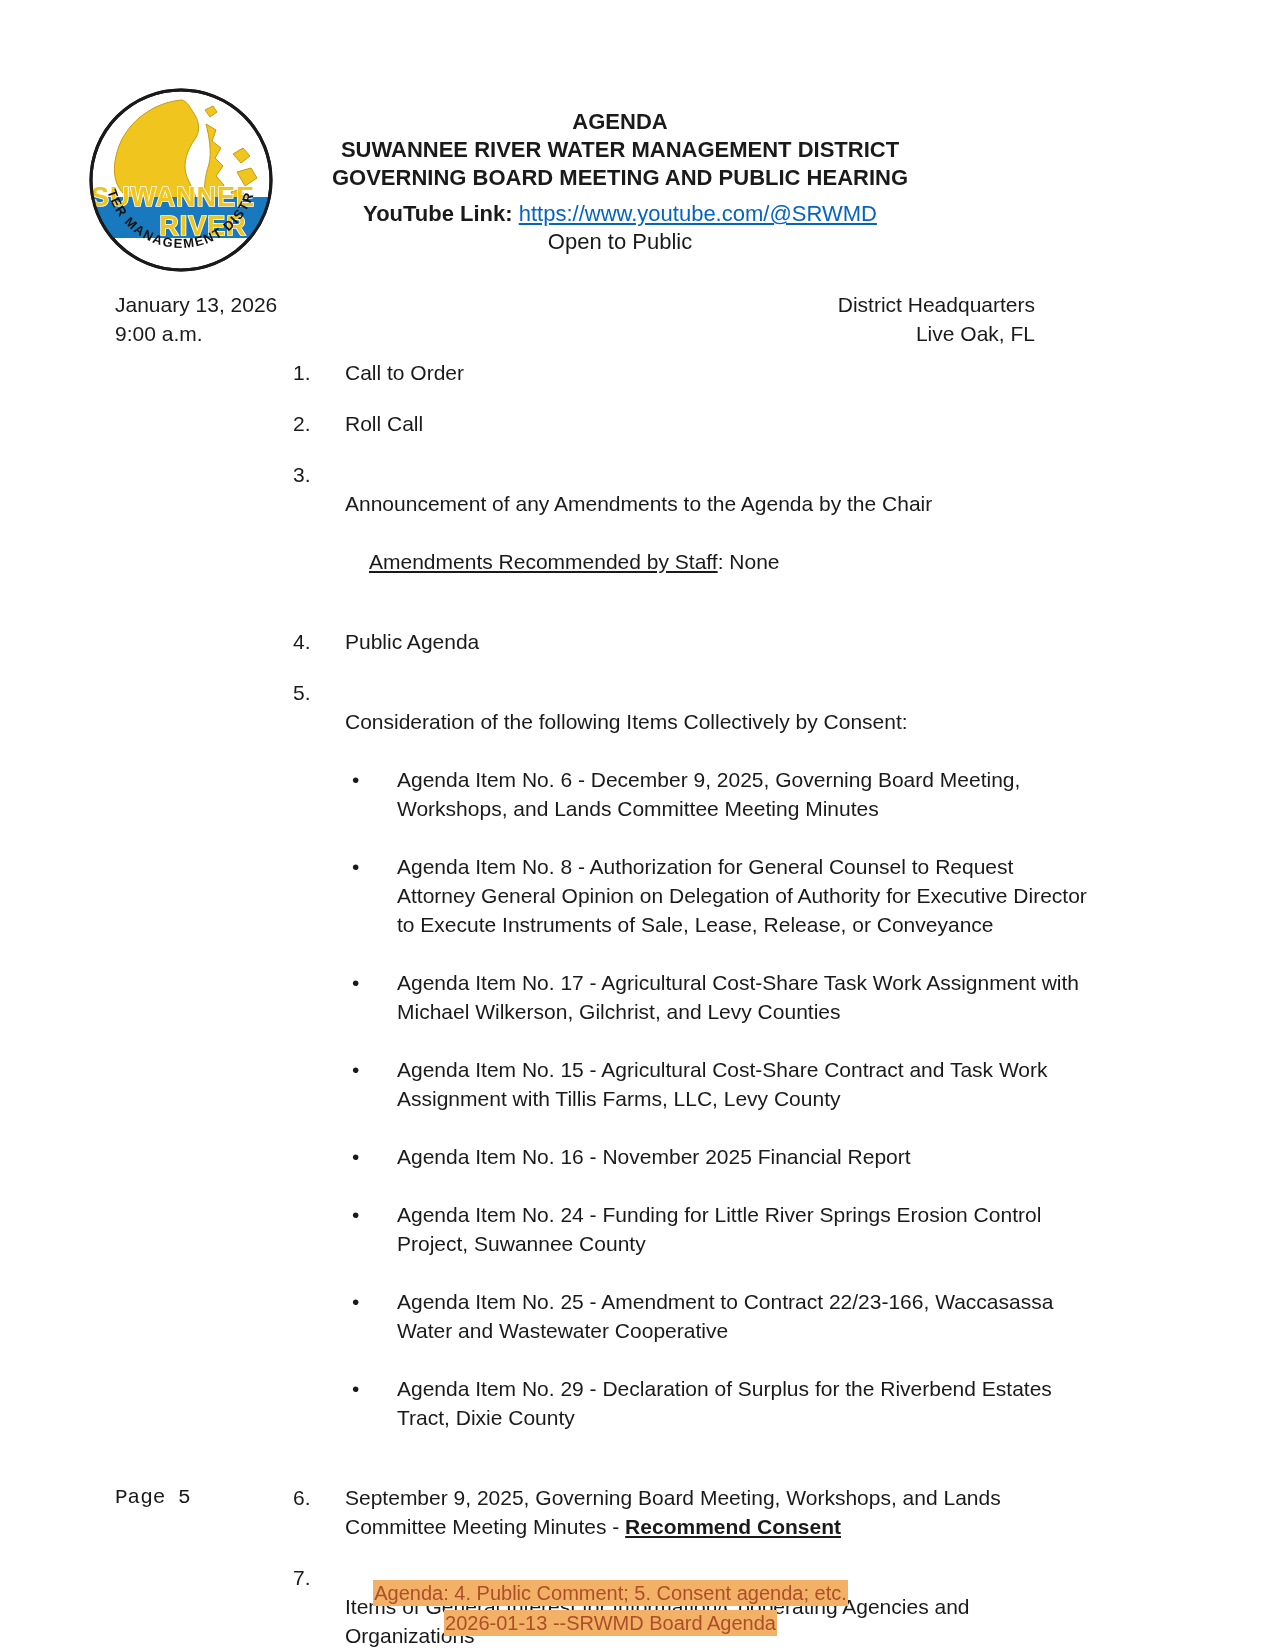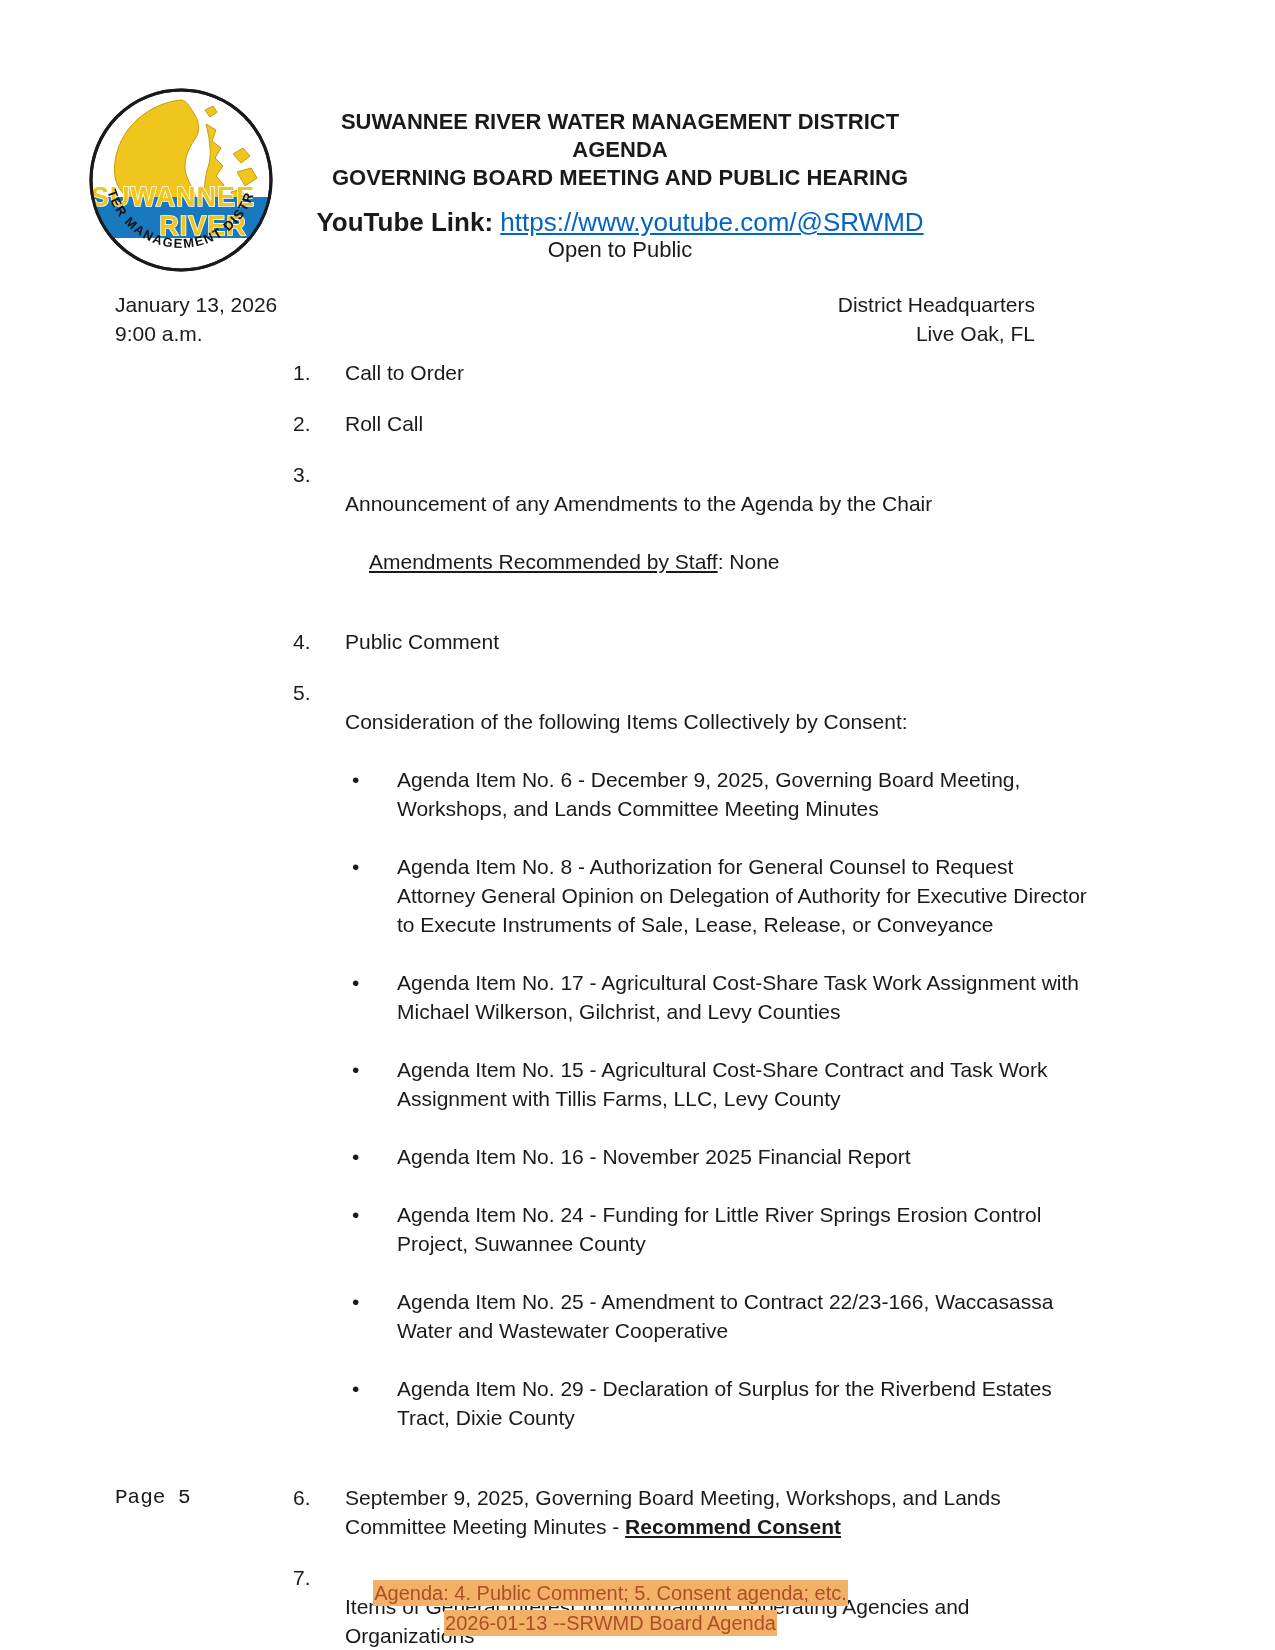--- a/index.html
+++ b/index.html
@@ -5,21 +5,21 @@
   html,body {margin:0; padding:0; background:#888;}
   .page {
     position:relative; width:1275px; height:1650px; background:#ffffff;
     font-family:"Liberation Sans","DejaVu Sans",sans-serif;
     color:#1a1a1a; font-size:21px; line-height:29px; overflow:hidden;
     margin:0 auto;
   }
   .logo {position:absolute; top:84px; left:85px; width:192px; height:192px;}
   .titleblock {position:absolute; top:108px; left:280px; width:680px; text-align:center;}
   .titleblock .tline {font-weight:bold; font-size:22px; line-height:28px;}
-  .yt-line {margin-top:16px; font-size:26px; line-height:28px;}
+  .yt-line {margin-top:8px; font-size:22px; line-height:28px;}
   .yt-label {font-weight:bold;}
   a.yt-link {color:#0563c1; text-decoration:underline; cursor:pointer;}
   .open-public {font-size:22px; line-height:28px;}
   .meeting-info {position:absolute; top:290px; left:115px; width:920px; display:flex; justify-content:space-between;}
   .mi-right {text-align:right;}
   .content {position:absolute; top:358px; left:115px; width:1040px;}
   .item {display:flex; align-items:flex-start; margin-bottom:22px;}
   .page-col {width:178px; flex:0 0 178px;font-family:Liberation Mono, monospace;}
   .num-col {width:52px; flex:0 0 52px;}
   .text-col {flex:1 1 auto; max-width:780px; white-space:pre-line;}
@@ -58,22 +58,22 @@
       <text x="88" y="122" text-anchor="middle" font-family="Liberation Sans, sans-serif" font-size="27" font-weight="bold" fill="#f0c51e" stroke="#ffffff" stroke-width="1.6" paint-order="stroke" letter-spacing="1">SUWANNEE</text>
       <text x="118" y="151" text-anchor="middle" font-family="Liberation Sans, sans-serif" font-size="27" font-weight="bold" fill="#f0c51e" stroke="#ffffff" stroke-width="1.6" paint-order="stroke" letter-spacing="1">RIVER</text>
       <text font-family="Liberation Sans, sans-serif" font-size="13" font-weight="bold" fill="#111111" letter-spacing="1.5">
         <textPath href="#arct" startOffset="50%" text-anchor="middle">WATER MANAGEMENT DISTRICT</textPath>
       </text>
       <circle cx="96" cy="96" r="90" fill="none" stroke="#1a1a1a" stroke-width="3"></circle>
     </svg>
   </div>
 
   <div class="titleblock">
+    <div class="tline">AGENDA</div>
     <div class="tline">SUWANNEE RIVER WATER MANAGEMENT DISTRICT</div>
-    <div class="tline">AGENDA</div>
     <div class="tline">GOVERNING BOARD MEETING AND PUBLIC HEARING</div>
     <div class="yt-line">
       <span class="yt-label">YouTube Link:</span>
       <a class="yt-link" href="#">https://www.youtube.com/@SRWMD</a>
     </div>
     <div class="open-public">Open to Public</div>
   </div>
 
   <div class="meeting-info">
     <div class="mi-left">
@@ -105,21 +105,21 @@
       <div class="num-col">3.</div>
       <div class="text-col">
         <div>Announcement of any Amendments to the Agenda by the Chair</div>
         <div class="indent2"><span class="bu">Amendments Recommended by Staff</span><span>: None</span></div>
       </div>
     </div>
 
     <div class="item">
       <div class="page-col"></div>
       <div class="num-col">4.</div>
-      <div class="text-col">Public Comment</div>
+      <div class="text-col">Public Agenda</div>
     </div>
 
     <div class="item">
       <div class="page-col"></div>
       <div class="num-col">5.</div>
       <div class="text-col">
         <div>Consideration of the following Items Collectively by Consent:</div>
         <div class="bullet-row">
           <span class="bullet-glyph">•</span>
           <span class="btext">Agenda Item No. 6 - December 9, 2025, Governing Board Meeting,

